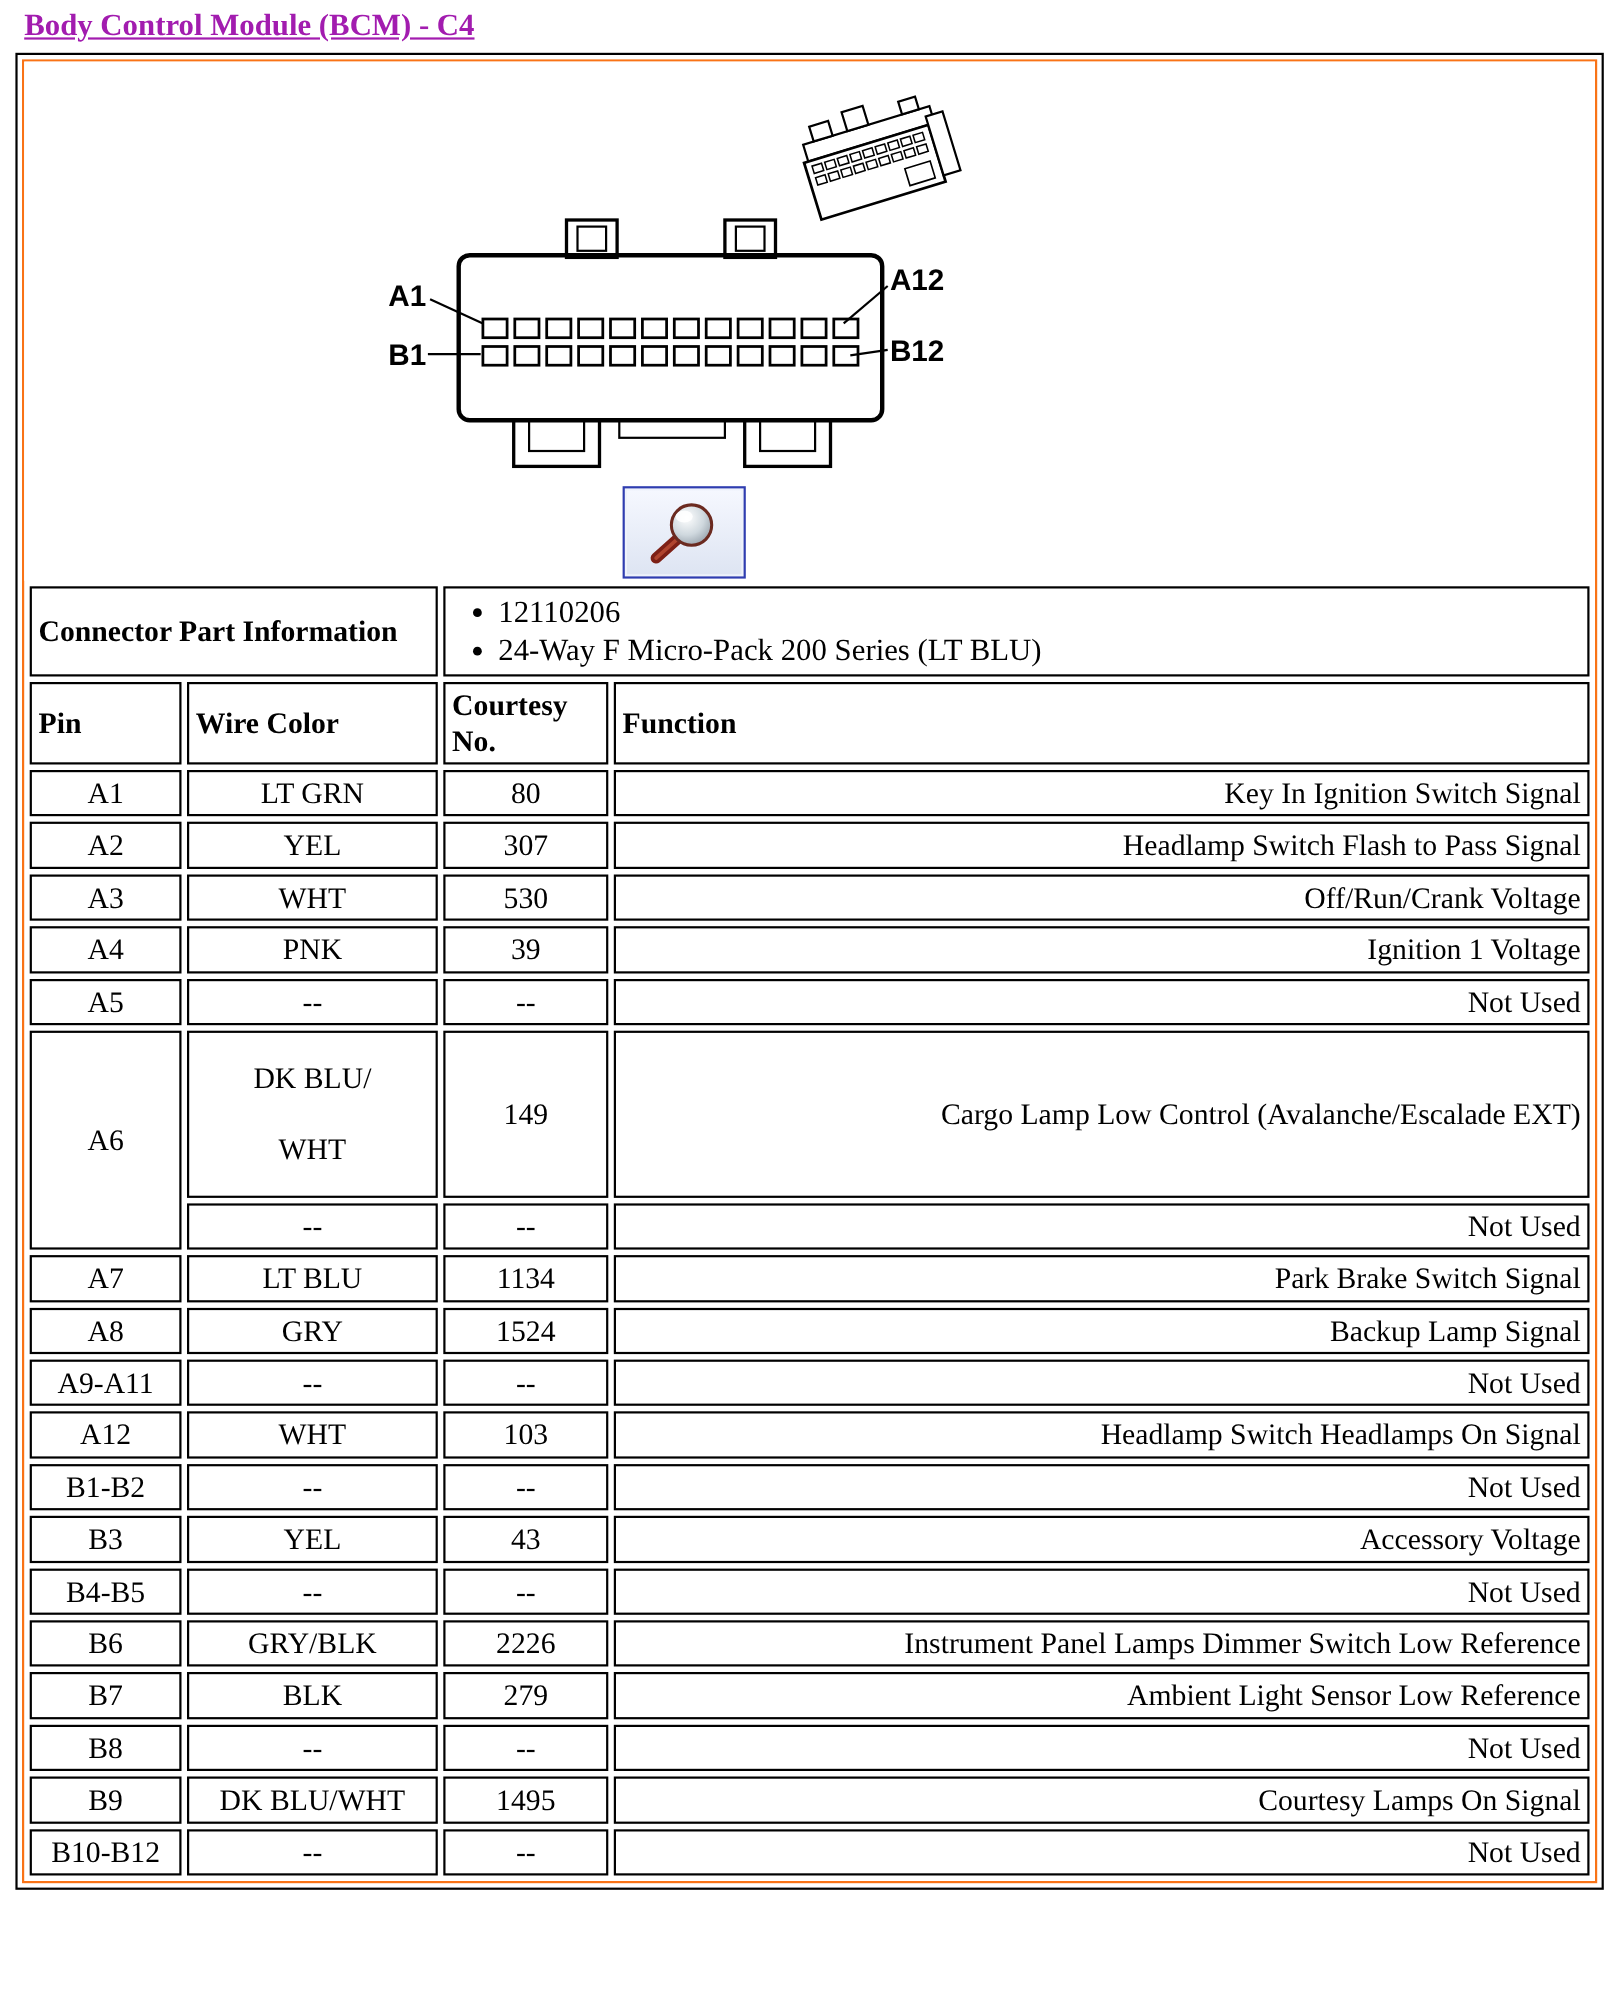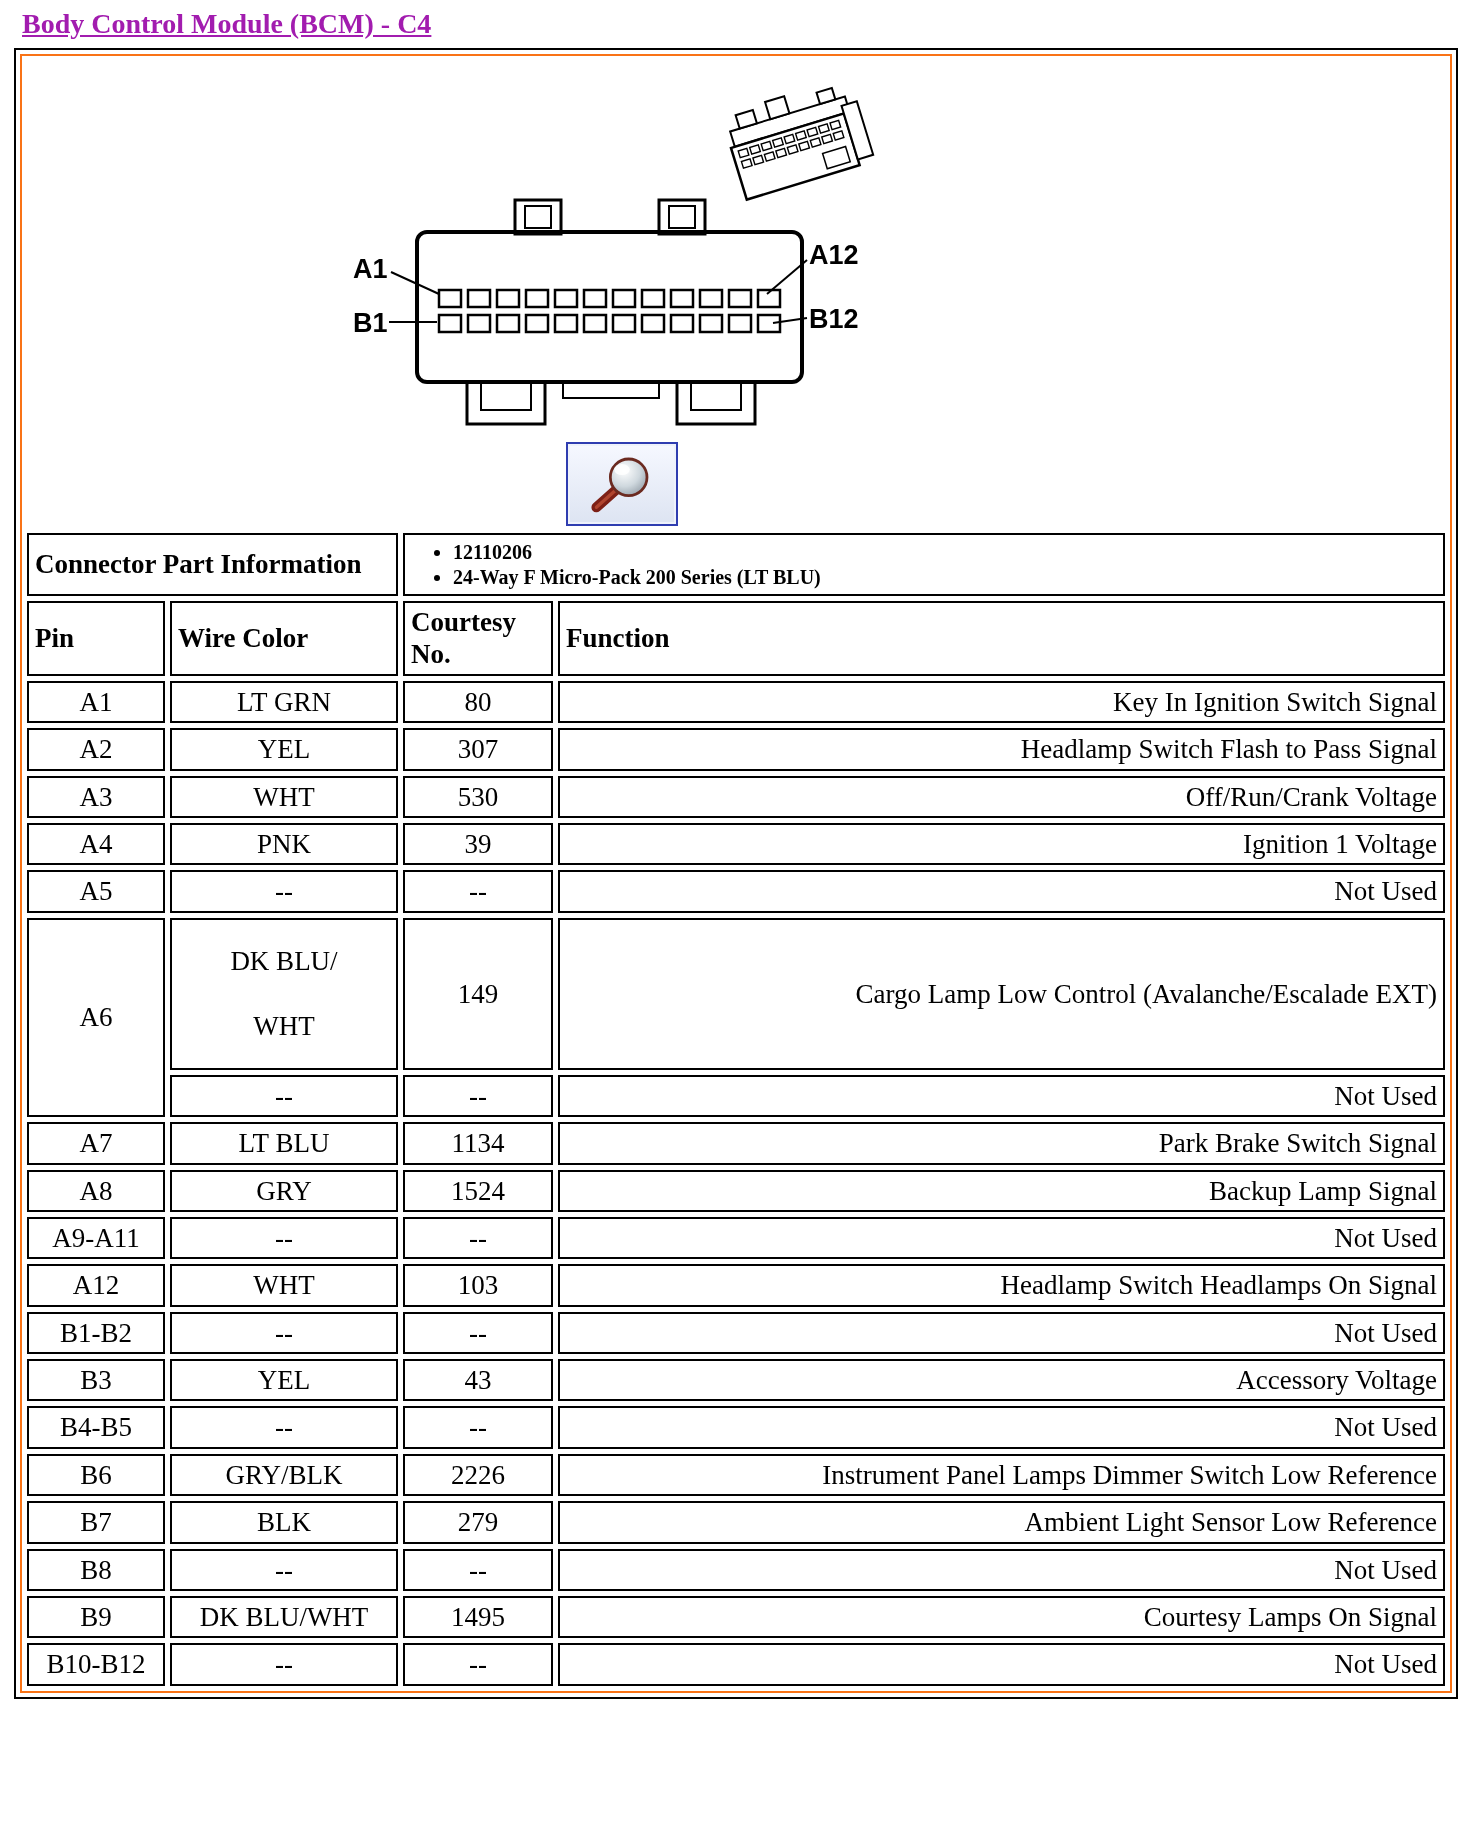--- a/index.html
+++ b/index.html
@@ -60,21 +60,21 @@
   table.pinout th { font-weight: bold; text-align: left; margin-top: 37px; }
   .c-pin, .c-wire, .c-circuit { text-align: center; }
   .c-wire { white-space: pre-line; margin-top: 40px; }
   .c-func { text-align: right; padding-left: 8px; }
   .pi-label {
     font-weight: bold; font-size: 28px; text-align: left;
     padding: 14px 8px;
   }
   .pi-values ul {
     margin: 2px 0; padding-left: 42px;
-    font-weight: bold; font-size: 20px;
+    font-weight: normal; font-size: 28px;
   }
   .pi-values li { margin: 1px 0; }
 </style>
 </head>
 <body>
 
 <div class="page">
 
   <a class="doc-title" href="#">Body Control Module (BCM) - C4</a>
 

